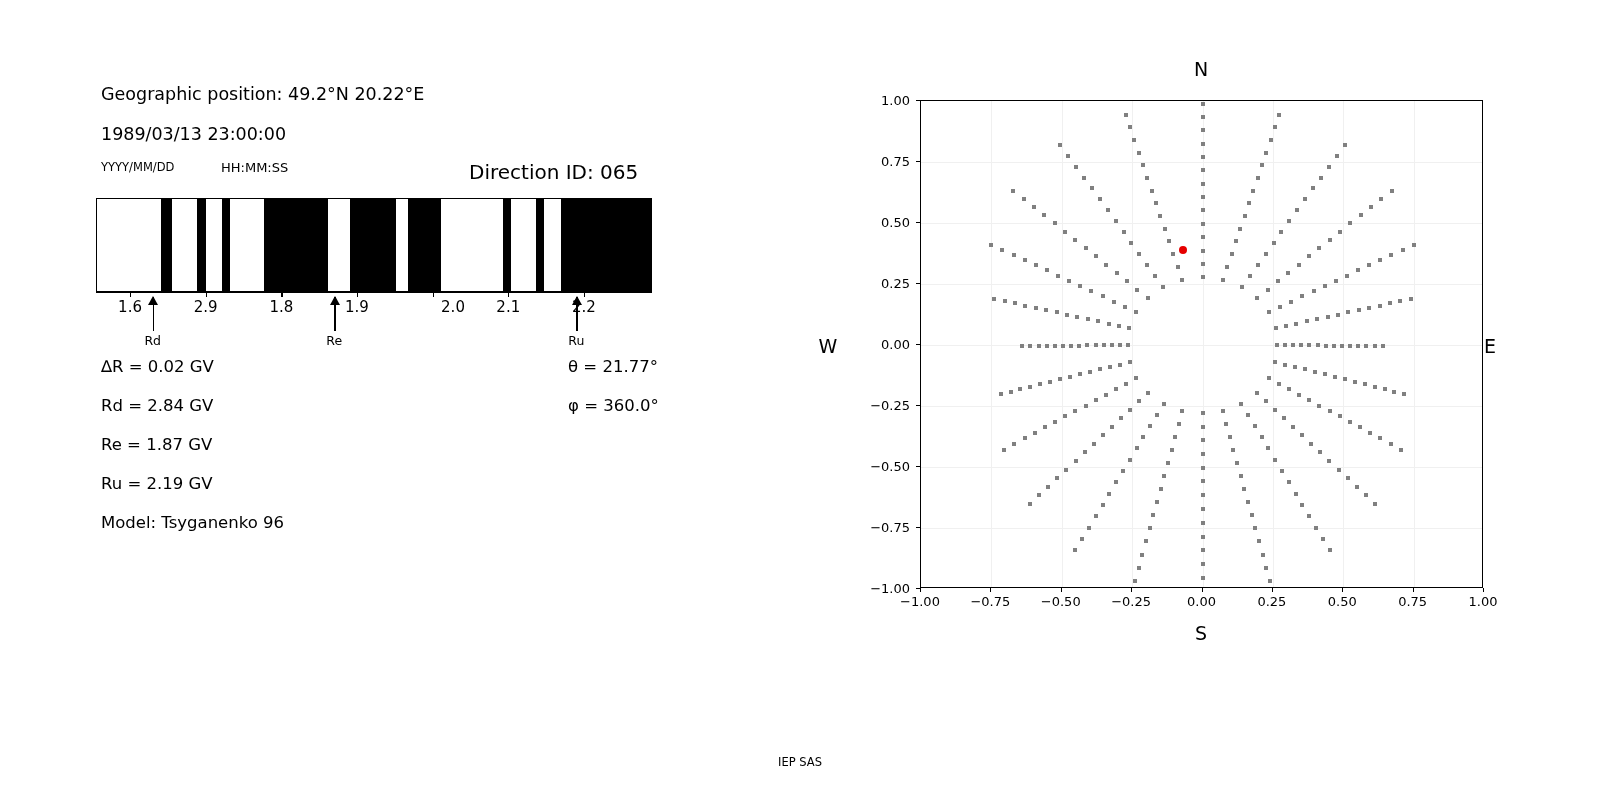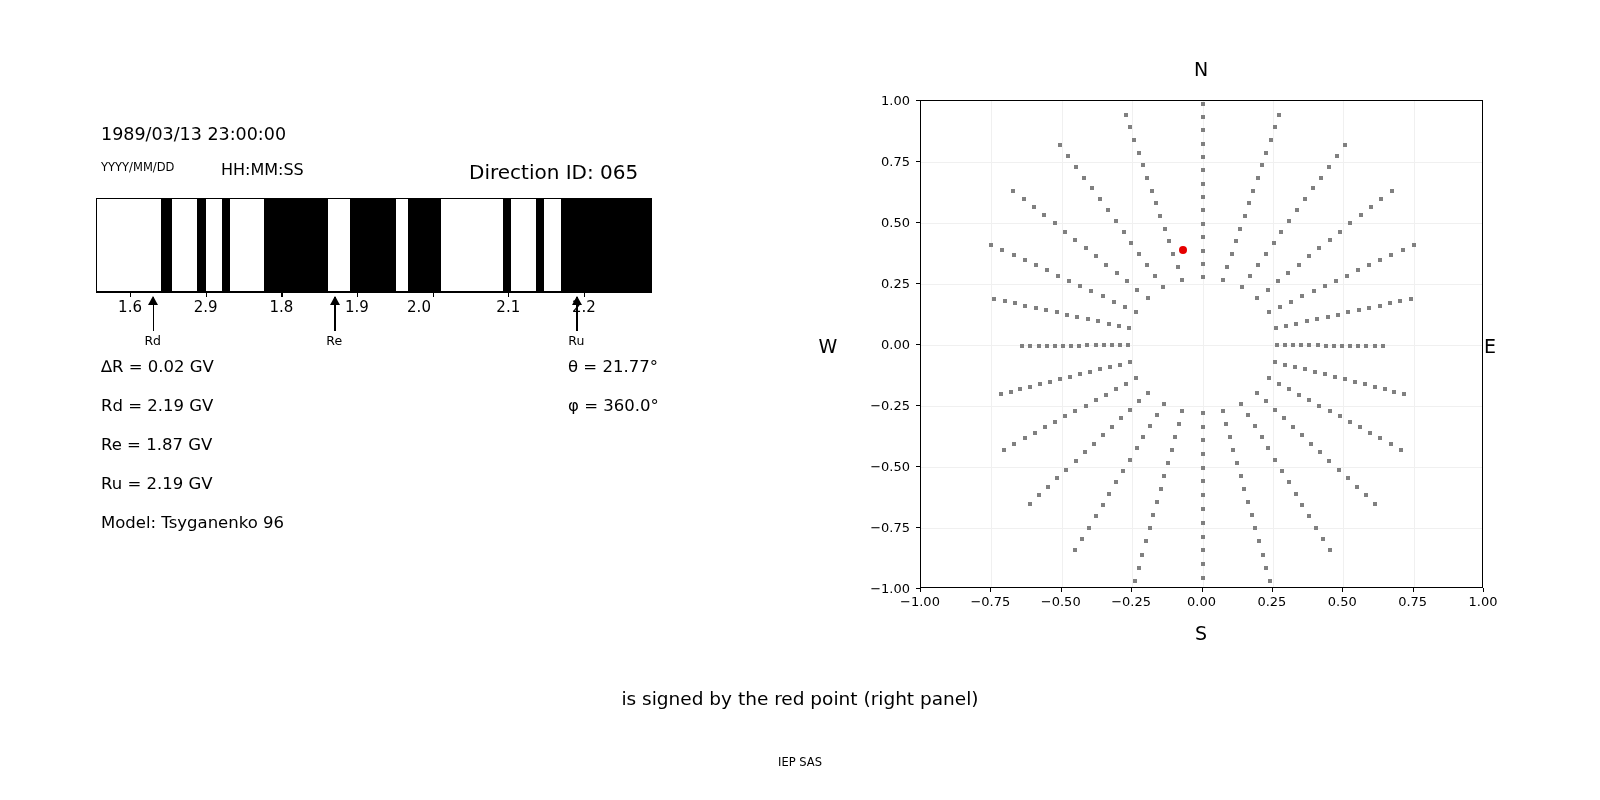--- a/index.html
+++ b/index.html
@@ -9,21 +9,21 @@
     color:#000000;overflow:hidden;position:relative;
   }
   .panel{position:absolute;}
 
   
   #left-panel{left:0;top:0;width:700px;height:620px;}
 
   .hdr-geo{position:absolute;left:101px;top:84px;font-size:17.5px;white-space:nowrap;}
   .hdr-date{position:absolute;left:101px;top:124px;font-size:17.5px;white-space:nowrap;}
   .hdr-fmt1{position:absolute;left:101px;top:160px;font-size:11.5px;white-space:nowrap;}
-  .hdr-fmt2{position:absolute;left:221px;top:160px;font-size:16px;white-space:nowrap;}
+  .hdr-fmt2{position:absolute;left:221px;top:160px;font-size:13px;white-space:nowrap;}
   .hdr-dirid{position:absolute;left:469px;top:160px;font-size:20px;white-space:nowrap;}
 
   
   #penumbra-strip{
     position:absolute;left:96px;top:198px;width:556px;height:94px;
     border:1px solid #000;box-sizing:border-box;background:#ffffff;
   }
   #penumbra-strip .band{position:absolute;top:0;height:100%;background:#000;}
 
   
@@ -68,20 +68,21 @@
 
   
   #caption{position:absolute;left:0;top:683px;width:1600px;text-align:center;font-size:18.5px;line-height:32px;}
   #footer{position:absolute;left:0;top:755px;width:1600px;text-align:center;font-size:11.5px;}
 </style>
 </head>
 <body>
 
 <div class="panel" id="left-panel">
 
+  <div class="hdr-geo">Geographic position: 49.2°N 20.22°E</div>
   <div class="hdr-date">1989/03/13 23:00:00</div>
   <div class="hdr-fmt1">YYYY/MM/DD</div>
   <div class="hdr-fmt2">HH:MM:SS</div>
   <div class="hdr-dirid">Direction ID: 065</div>
 
   <div id="penumbra-strip">
       <div class="band" style="left: 64.0558px; width: 11.3469px;"></div>
       <div class="band" style="left: 100.366px; width: 9.07755px;"></div>
       <div class="band" style="left: 125.329px; width: 7.56463px;"></div>
       <div class="band" style="left: 166.935px; width: 64.2993px;"></div>
@@ -95,21 +96,21 @@
   <div id="penumbra-axis-ticks">
       <div class="tick" style="left: 130.041px;"></div>
       <div class="tick-label" style="left: 130.041px;">1.6</div>
       <div class="tick" style="left: 205.687px;"></div>
       <div class="tick-label" style="left: 205.687px;">2.9</div>
       <div class="tick" style="left: 281.333px;"></div>
       <div class="tick-label" style="left: 281.333px;">1.8</div>
       <div class="tick" style="left: 356.98px;"></div>
       <div class="tick-label" style="left: 356.98px;">1.9</div>
       <div class="tick" style="left: 432.626px;"></div>
-      <div class="tick-label" style="left: 419px;">2.0</div>
+      <div class="tick-label" style="left: 453px;">2.0</div>
       <div class="tick" style="left: 508.272px;"></div>
       <div class="tick-label" style="left: 508.272px;">2.1</div>
       <div class="tick" style="left: 583.918px;"></div>
       <div class="tick-label" style="left: 583.918px;">2.2</div>
     </div>
   <div id="penumbra-markers">
       <div class="marker" style="left: 152.735px; top: 297px;">
         <div class="stem"></div>
         <div class="head"></div>
         <div class="mlabel">Rd</div>
@@ -120,21 +121,21 @@
         <div class="mlabel">Re</div>
       </div>
       <div class="marker" style="left: 576.354px; top: 297px;">
         <div class="stem"></div>
         <div class="head"></div>
         <div class="mlabel">Ru</div>
       </div>
     </div>
 
   <div class="stat stat-l" style="top:357px">∆R = 0.02 GV</div>
-  <div class="stat stat-l" style="top:396px">Rd = 2.19 GV</div>
+  <div class="stat stat-l" style="top:396px">Rd = 2.84 GV</div>
   <div class="stat stat-l" style="top:435px">Re = 1.87 GV</div>
   <div class="stat stat-l" style="top:474px">Ru = 2.19 GV</div>
   <div class="stat stat-l" style="top:513px">Model: Tsyganenko 96</div>
   <div class="stat stat-r" style="top:357px">θ = 21.77°</div>
   <div class="stat stat-r" style="top:396px">φ = 360.0°</div>
 </div>
 
 <div class="panel" id="right-panel">
   <div id="polar-axes">
       <div class="gridline-v" style="left: 70.375px;"></div>
@@ -527,15 +528,14 @@
       <div class="lab-y" style="top: 100px;">1.00</div>
     </div>
 
   <div class="compass" id="compass-n">N</div>
   <div class="compass" id="compass-s">S</div>
   <div class="compass" id="compass-w">W</div>
   <div class="compass" id="compass-e">E</div>
 </div>
 
 <div id="caption">
-  <div>is signed by the red point (right panel)</div>
 </div>
 <div id="footer">IEP SAS</div>
 
 </body></html>

